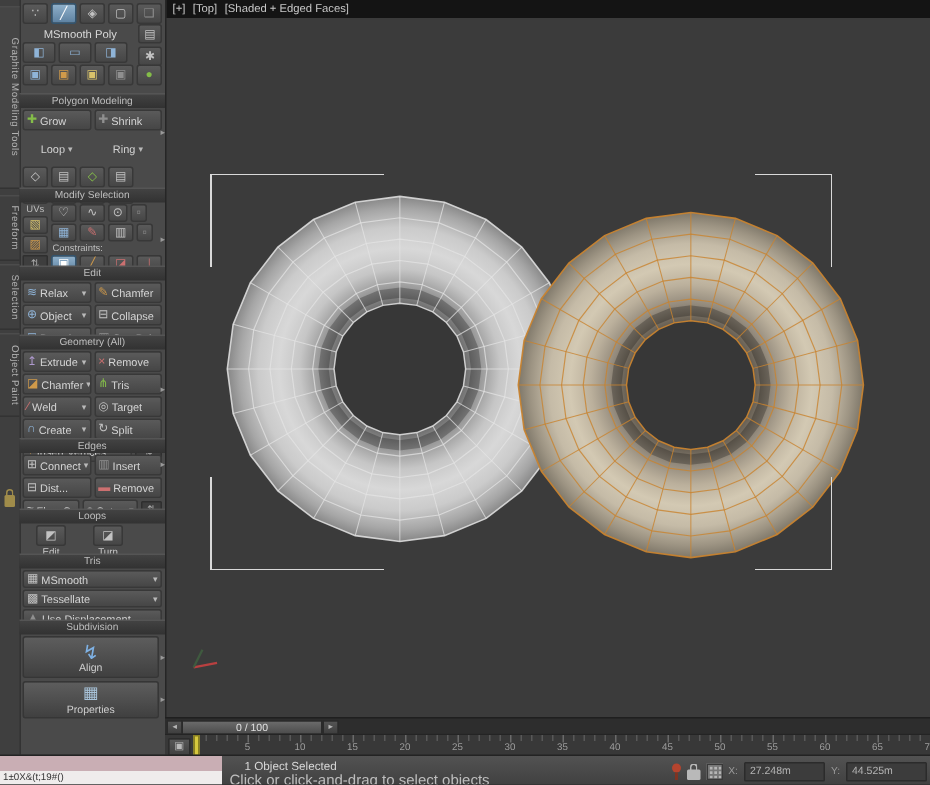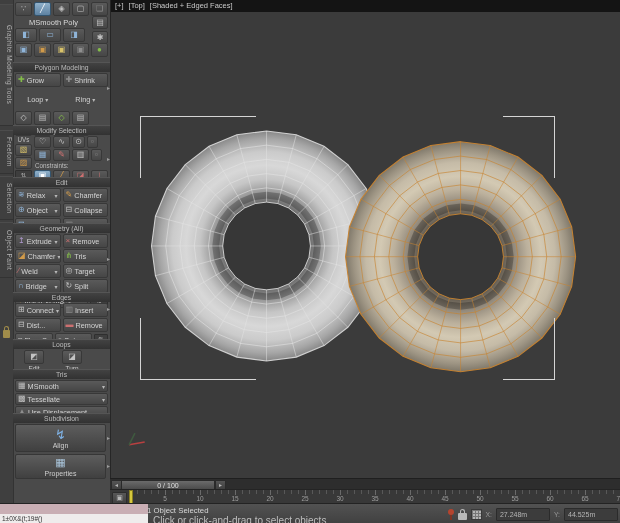--- a/index.html
+++ b/index.html
@@ -63,21 +63,21 @@
   .tick{position:absolute;top:0;width:1px;height:4px;background:#585858;}
   .tick5{height:5px;background:#6a6a6a;}
   .ticklabel{position:absolute;top:5px;width:16px;text-align:center;font-size:6.5px;color:#9d9d9d;}
   #tb-marker{position:absolute;top:0;width:4px;height:14px;background:#d6c83e;border:1px solid #8a8020;box-sizing:border-box;}
   
   #statusbar{position:absolute;left:0;top:503px;width:620px;height:20px;background:linear-gradient(#525252,#404040);border-top:1px solid #232323;}
   #listener{position:absolute;left:0;top:0;width:148px;height:20px;}
   #listener .pink{position:absolute;left:0;top:0;width:148px;height:10px;background:#c9aeb4;border-bottom:1px solid #8d7a7e;}
   #listener .white{position:absolute;left:0;top:10px;width:148px;height:10px;background:#efecec;
                    font-size:6.5px;color:#333;line-height:10px;padding-left:2px;box-sizing:border-box;overflow:hidden;}
-  #prompt1{position:absolute;left:147px;top:2px;font-size:7.8px;color:#d8d8d8;}
+  #prompt1{position:absolute;left:163px;top:2px;font-size:7.8px;color:#d8d8d8;}
   #prompt2{position:absolute;left:153px;top:11px;font-size:10px;color:#bebebe;}
   #status-right{position:absolute;right:2px;top:4px;display:flex;align-items:center;gap:4px;}
   .pin{width:6px;height:11px;position:relative;}
   .pin::before{content:"";position:absolute;top:0;left:0;width:6px;height:6px;border-radius:50%;background:#b5442e;}
   .pin::after{content:"";position:absolute;top:6px;left:2px;width:2px;height:5px;background:#7e३322;background:#7e3322;}
   .lock{width:9px;height:11px;position:relative;}
   .lock::before{content:"";position:absolute;top:0;left:2px;width:5px;height:5px;border:1px solid #b9b9b9;border-bottom:none;border-radius:3px 3px 0 0;box-sizing:border-box;}
   .lock::after{content:"";position:absolute;bottom:0;left:0;width:9px;height:7px;background:#b9b9b9;border-radius:1px;}
   .gridic{width:11px;height:11px;background:#b5b5b5;border:1px solid #393939;box-sizing:border-box;
           background-image:linear-gradient(#777 1px,transparent 1px),linear-gradient(90deg,#777 1px,transparent 1px);
@@ -341,21 +341,21 @@
               <span class="dd">▾</span>
             </div>
           <div class="rbtn">
               <span class="ic ic-gray">◎</span>
               <span>Target</span>
             </div>
         </div>
         <div class="trow">
           <div class="rbtn">
               <span class="ic ic-blue">∩</span>
-              <span>Bridge</span>
+              <span>Create</span>
               <span class="dd">▾</span>
             </div>
           <div class="rbtn">
               <span class="ic ic-gray">↻</span>
               <span>Split</span>
             </div>
         </div>
         <div class="trow">
           <div class="rbtn" style="flex:2.6;">
               <span class="ic ic-orange">⌖</span>

